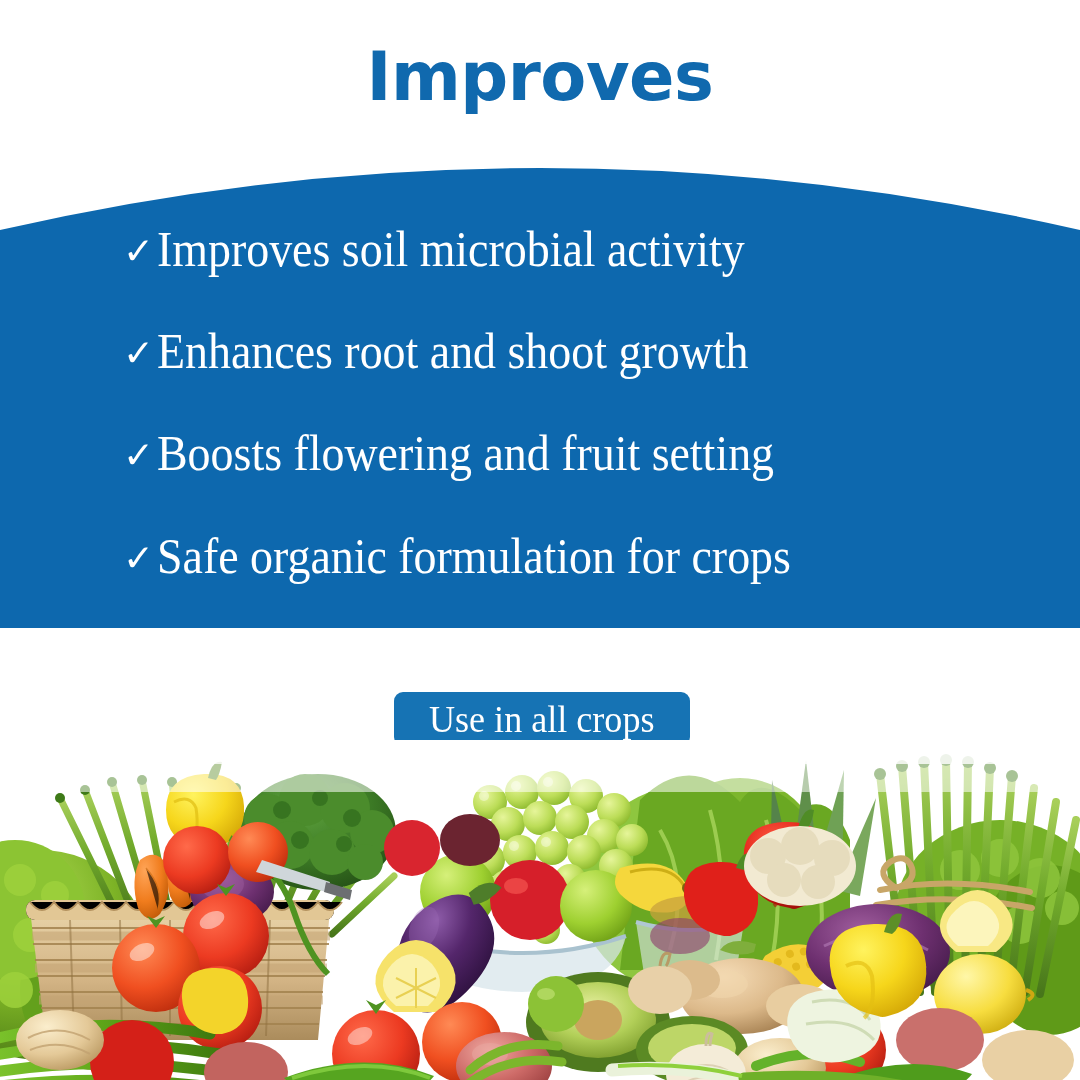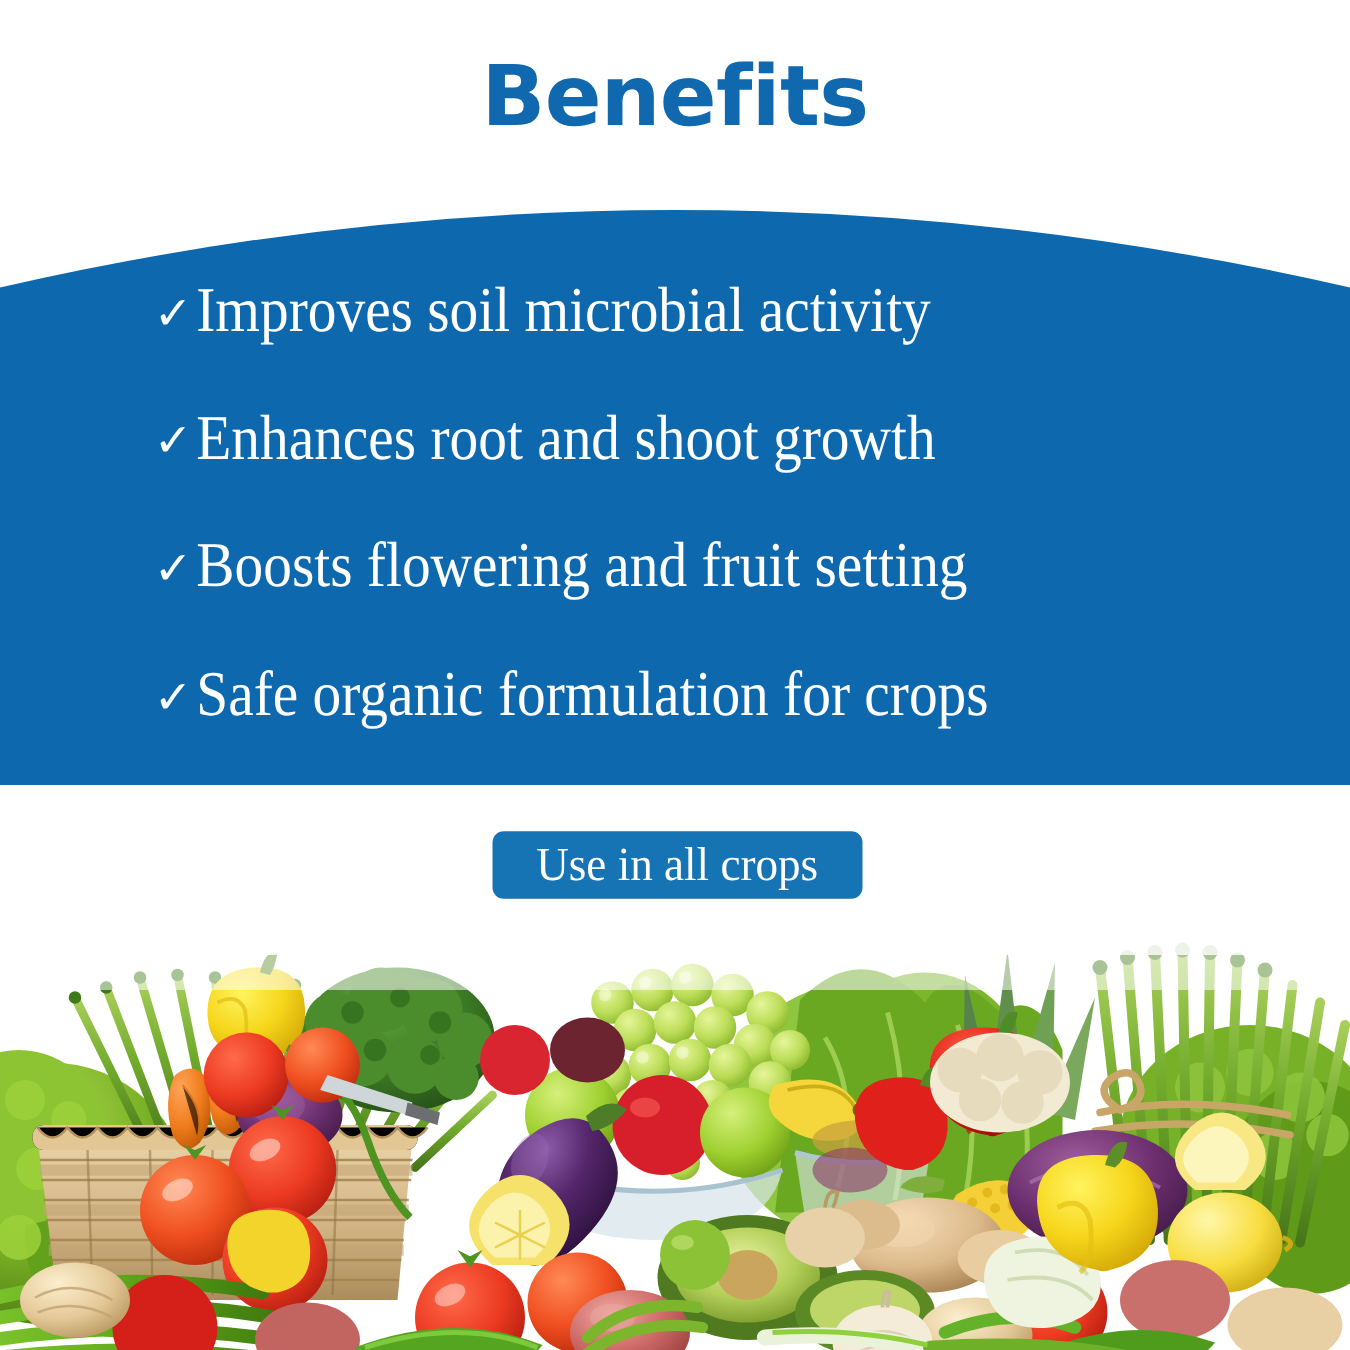--- a/index.html
+++ b/index.html
@@ -82,21 +82,21 @@
     font-size:51px;
     line-height:1;
     letter-spacing:0px;
     transform:scaleX(0.90);
     transform-origin:left center;
   }
 
   
   #use-badge {
     position:absolute;
-    left:394px; top:665px;
+    left:394px; top:692px;
     width:296px; height:54px;
     background:#1673b4;
     border-radius:9px;
     display:flex;
     align-items:center;
     justify-content:center;
   }
   #use-badge-label {
     color:#ffffff;
     font-family:"Liberation Serif", serif;
@@ -113,21 +113,21 @@
     overflow:hidden;
     background:#ffffff;
   }
   #produce-photo svg { display:block; width:1080px; height:340px; }
 </style>
 </head>
 <body>
 
 <div id="poster">
 
-  <div id="title">Benefits</div>
+  <div id="title">Improves</div>
 
   <div id="benefits-panel">
     <svg class="panel-shape" viewBox="0 0 1080 480" preserveAspectRatio="none">
 
       <path d="M0,82 Q540,-42 1080,82 L1080,480 L0,480 Z" fill="#0d68ae"></path>
     </svg>
 
     <ul id="benefit-list">
       <li class="benefit-item">
         <span class="check-icon">✓</span>

